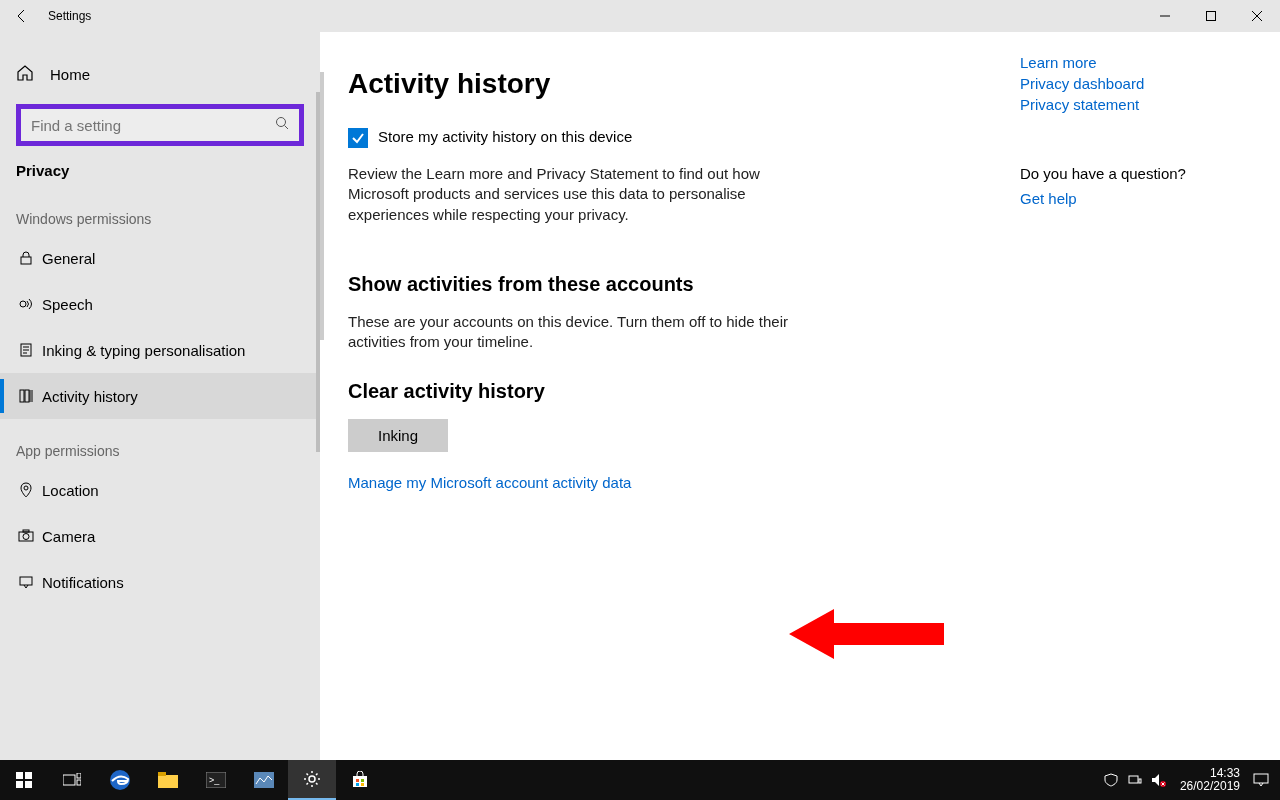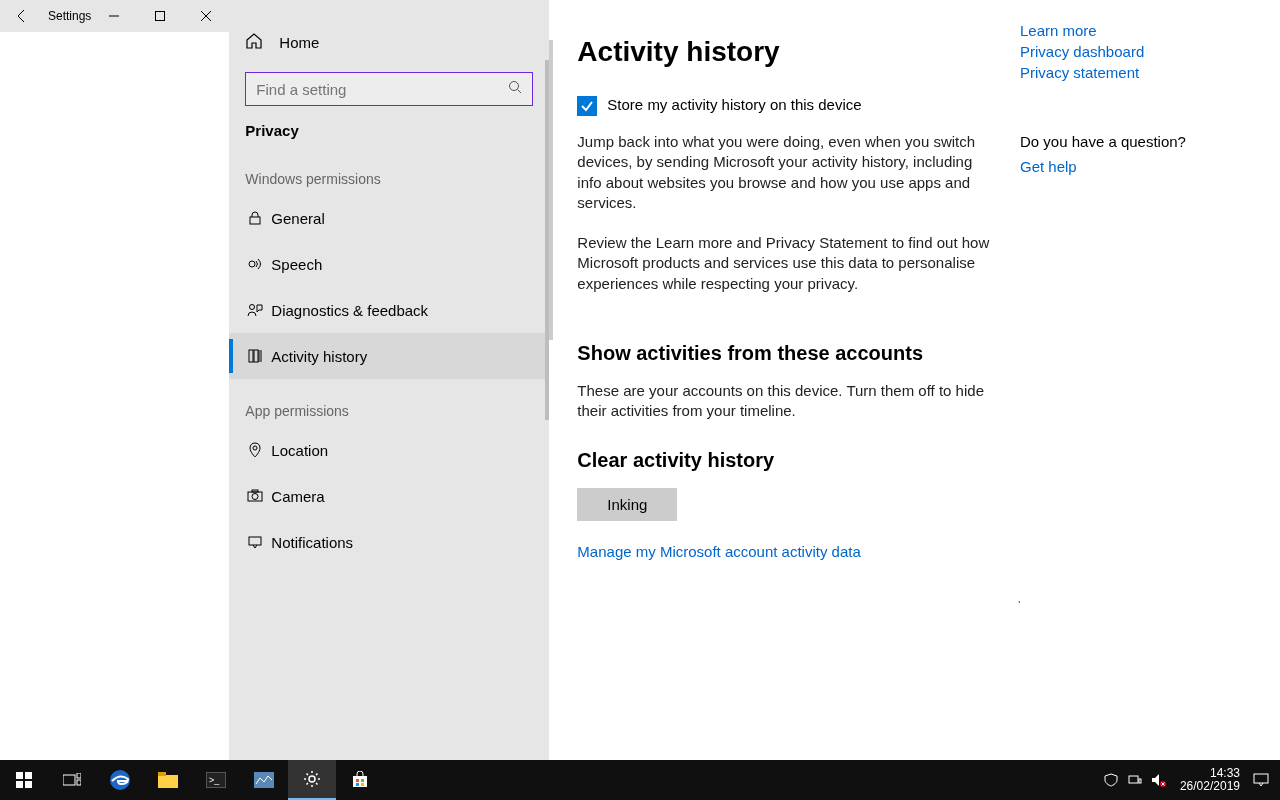--- a/index.html
+++ b/index.html
@@ -1,29 +1,29 @@
 <!DOCTYPE html>
 <html><head>
 <meta charset="utf-8">
 <style>
   * { box-sizing: border-box; margin: 0; padding: 0; font-family: "Segoe UI", Arial, sans-serif; }
   html, body { width: 1280px; height: 800px; overflow: hidden; background: #fff; }
-  .window { width: 1280px; height: 760px; display: flex; flex-direction: row; }
+  .window { width: 1280px; height: 760px; display: flex; flex-direction: column; }
   .titlebar { height: 32px; background: #e6e6e6; display: flex; align-items: center; justify-content: space-between; }
   .titlebar-left { display: flex; align-items: center; }
   .title-back { width: 44px; height: 32px; display: flex; align-items: center; justify-content: center; }
   .title-text { font-size: 12px; color: #000; margin-left: 4px; }
   .titlebar-right { display: flex; }
   .title-btn { width: 46px; height: 32px; display: flex; align-items: center; justify-content: center; }
   .title-btn svg { stroke: #000; }
   .body { flex: 1; display: flex; min-height: 0; border-radius: 10px; }
   .sidebar { width: 320px; background: #e6e6e6; display: flex; flex-direction: column; padding-top: 20px; overflow: hidden; position: relative; }
   .home-row { display: flex; align-items: center; height: 44px; padding-left: 16px; gap: 16px; font-size: 15px; }
   .search-wrap { padding: 0 16px; margin-top: 8px; }
-  .search { width: 100%; height: 18px; border: 1px solid #6d28d9; background: #ededed; display: flex; align-items: center; padding: 16px 10px; justify-content: space-between; }
+  .search { width: 100%; height: 18px; border: 5px solid #6d28d9; background: #ededed; display: flex; align-items: center; padding: 16px 10px; justify-content: space-between; }
   .search input { border: none; background: transparent; outline: none; font-size: 15px; width: 250px; }
   .category { font-weight: 600; font-size: 15px; padding: 16px 16px 8px 16px; }
   .group-label { color: #666; font-size: 14px; padding: 24px 16px 8px 16px; }
   .nav-item { display: flex; align-items: center; height: 46px; padding-left: 16px; gap: 6px; font-size: 15px; cursor: default; }
   .nav-item .icon { width: 20px; display: flex; justify-content: center; }
   .nav-item.selected { background: #d8d8d8; position: relative; }
   .nav-item.selected::before { content: ""; position: absolute; left: 0; top: 6px; bottom: 6px; width: 4px; background: #0078d7; }
   .sb-scroll { position: absolute; top: 60px; left: 316px; width: 4px; height: 360px; background: #bdbdbd; }
   .main { flex: 1; background: #fff; display: flex; }
   .content { flex: 1; padding: 36px 24px 24px 24px; overflow: hidden; position: relative; }
@@ -121,26 +121,27 @@
             <svg width="16" height="16" viewBox="0 0 16 16" fill="none">
               <circle cx="5" cy="8" r="3" stroke="#000"></circle>
               <path d="M9 5 Q12 8 9 11 M11 3 Q16 8 11 13" stroke="#000" fill="none"></path>
             </svg>
           </span>
         <span>Speech</span>
       </div>
       <div class="nav-item">
         <span class="icon">
             <svg width="16" height="16" viewBox="0 0 16 16" fill="none">
-              <circle cx="5" cy="5" r="2.5" stroke="#000"></circle>
-              <path d="M1 14 Q1 10 5 10 Q9 10 9 14" stroke="#000" fill="none"></path>
-              <path d="M10 3 H15 V8 H12 L10 10 V3 Z" stroke="#000" fill="none"></path>
-            </svg>
-          </span>
-        <span>Diagnostics &amp; feedback</span>
+              <rect x="3" y="2" width="10" height="12" stroke="#000"></rect>
+              <line x1="5" y1="5" x2="11" y2="5" stroke="#000"></line>
+              <line x1="5" y1="8" x2="11" y2="8" stroke="#000"></line>
+              <line x1="5" y1="11" x2="9" y2="11" stroke="#000"></line>
+            </svg>
+          </span>
+        <span>Inking &amp; typing personalisation</span>
       </div>
       <div class="nav-item selected">
         <span class="icon">
             <svg width="16" height="16" viewBox="0 0 16 16" fill="none">
               <rect x="2" y="2" width="4" height="12" stroke="#000"></rect>
               <rect x="7" y="2" width="4" height="12" stroke="#000"></rect>
               <line x1="12" y1="2" x2="12" y2="14" stroke="#000"></line>
               <line x1="14" y1="2" x2="14" y2="14" stroke="#000"></line>
             </svg>
           </span>
@@ -187,21 +188,20 @@
         <h1>Activity history</h1>
 
         <div class="check-row">
           <span class="checkbox">
               <svg width="14" height="14" viewBox="0 0 14 14">
                 <path d="M2 7 L6 11 L12 3" stroke-width="2" fill="none"></path>
               </svg>
             </span>
           <span>Store my activity history on this device</span>
         </div>
-        <p class="para">Jump back into what you were doing, even when you switch devices, by sending Microsoft your activity history, including info about websites you browse and how you use apps and services.</p>
 
         <p class="para">Review the Learn more and Privacy Statement to find out how Microsoft products and services use this data to personalise experiences while respecting your privacy.</p>
 
         <h2>Show activities from these accounts</h2>
         <p class="para">These are your accounts on this device. Turn them off to hide their activities from your timeline.</p>
 
         <h2 class="clear-h">Clear activity history</h2>
         <button class="clear-btn">Inking</button>
 
         <div class="arrow">

